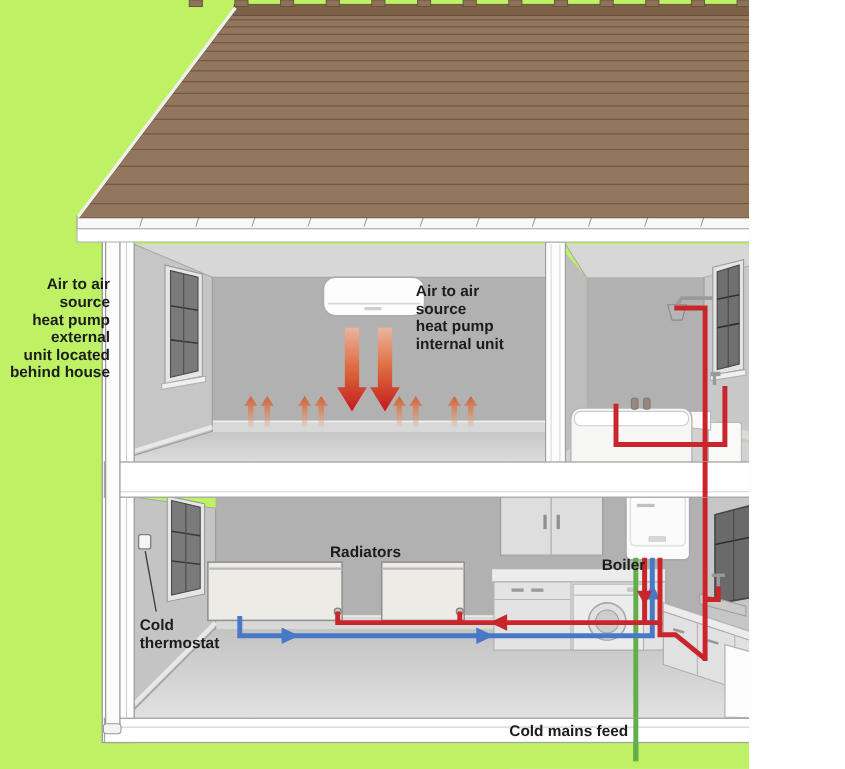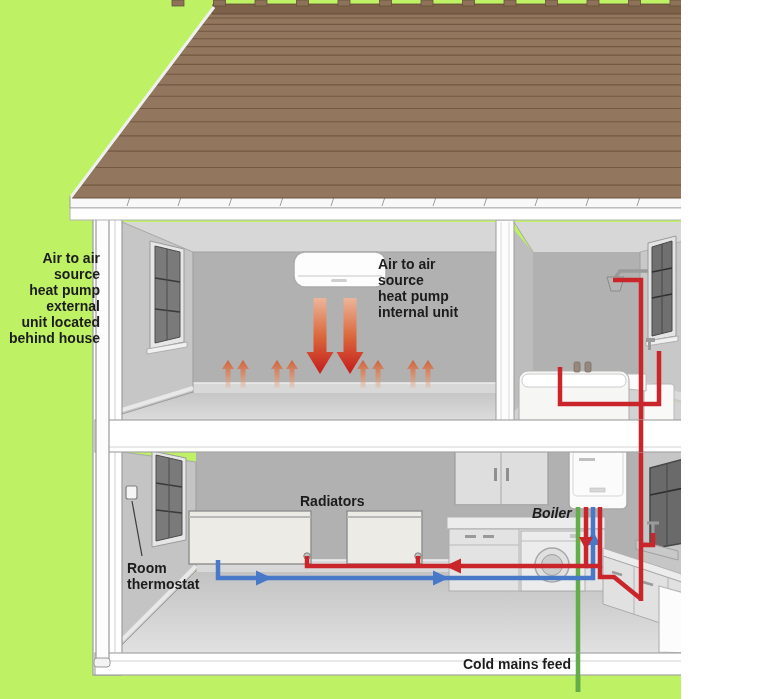--- a/index.html
+++ b/index.html
@@ -333,18 +333,18 @@
 source
 heat pump
 external
 unit located
 behind house</div>
 <div class="lbl" style="left:378px;top:256px;width:120px;">Air to air
 source
 heat pump
 internal unit</div>
 <div class="lbl" style="left:300px;top:493px;width:100px;">Radiators</div>
-<div class="lbl" style="left:127px;top:560px;width:110px;">Room
+<div class="lbl" style="left:127px;top:560px;width:110px;">Cold
 thermostat</div>
-<div class="lbl" style="left:532px;top:505px;width:60px;font-style:italic;">Boiler</div>
+<div class="lbl" style="left:547px;top:505px;width:60px;">Boiler</div>
 <div class="lbl" style="left:463px;top:656px;width:130px;">Cold mains feed</div>
 
 </div>
 
 </body></html>

